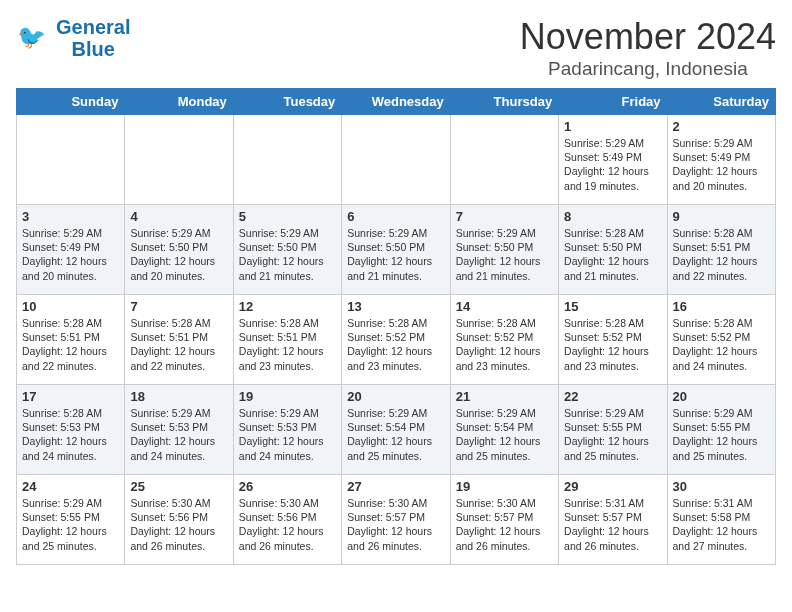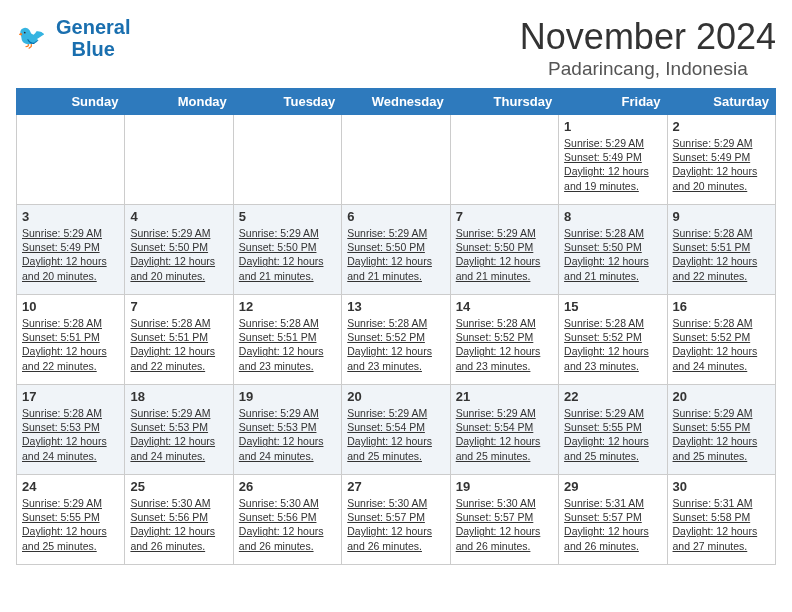--- a/index.html
+++ b/index.html
@@ -74,21 +74,20 @@
     .day-number {
       font-size: 13px;
       font-weight: bold;
       display: block;
       margin-bottom: 2px;
     }
     .day-info {
       font-size: 10.5px;
       line-height: 1.35;
       color: #333;
-      text-decoration: underline;
     }
     .empty {
       background: #fff !important;
     }
   </style>
 </head>
 <body>
 
 <div class="header">
   <div class="logo">

